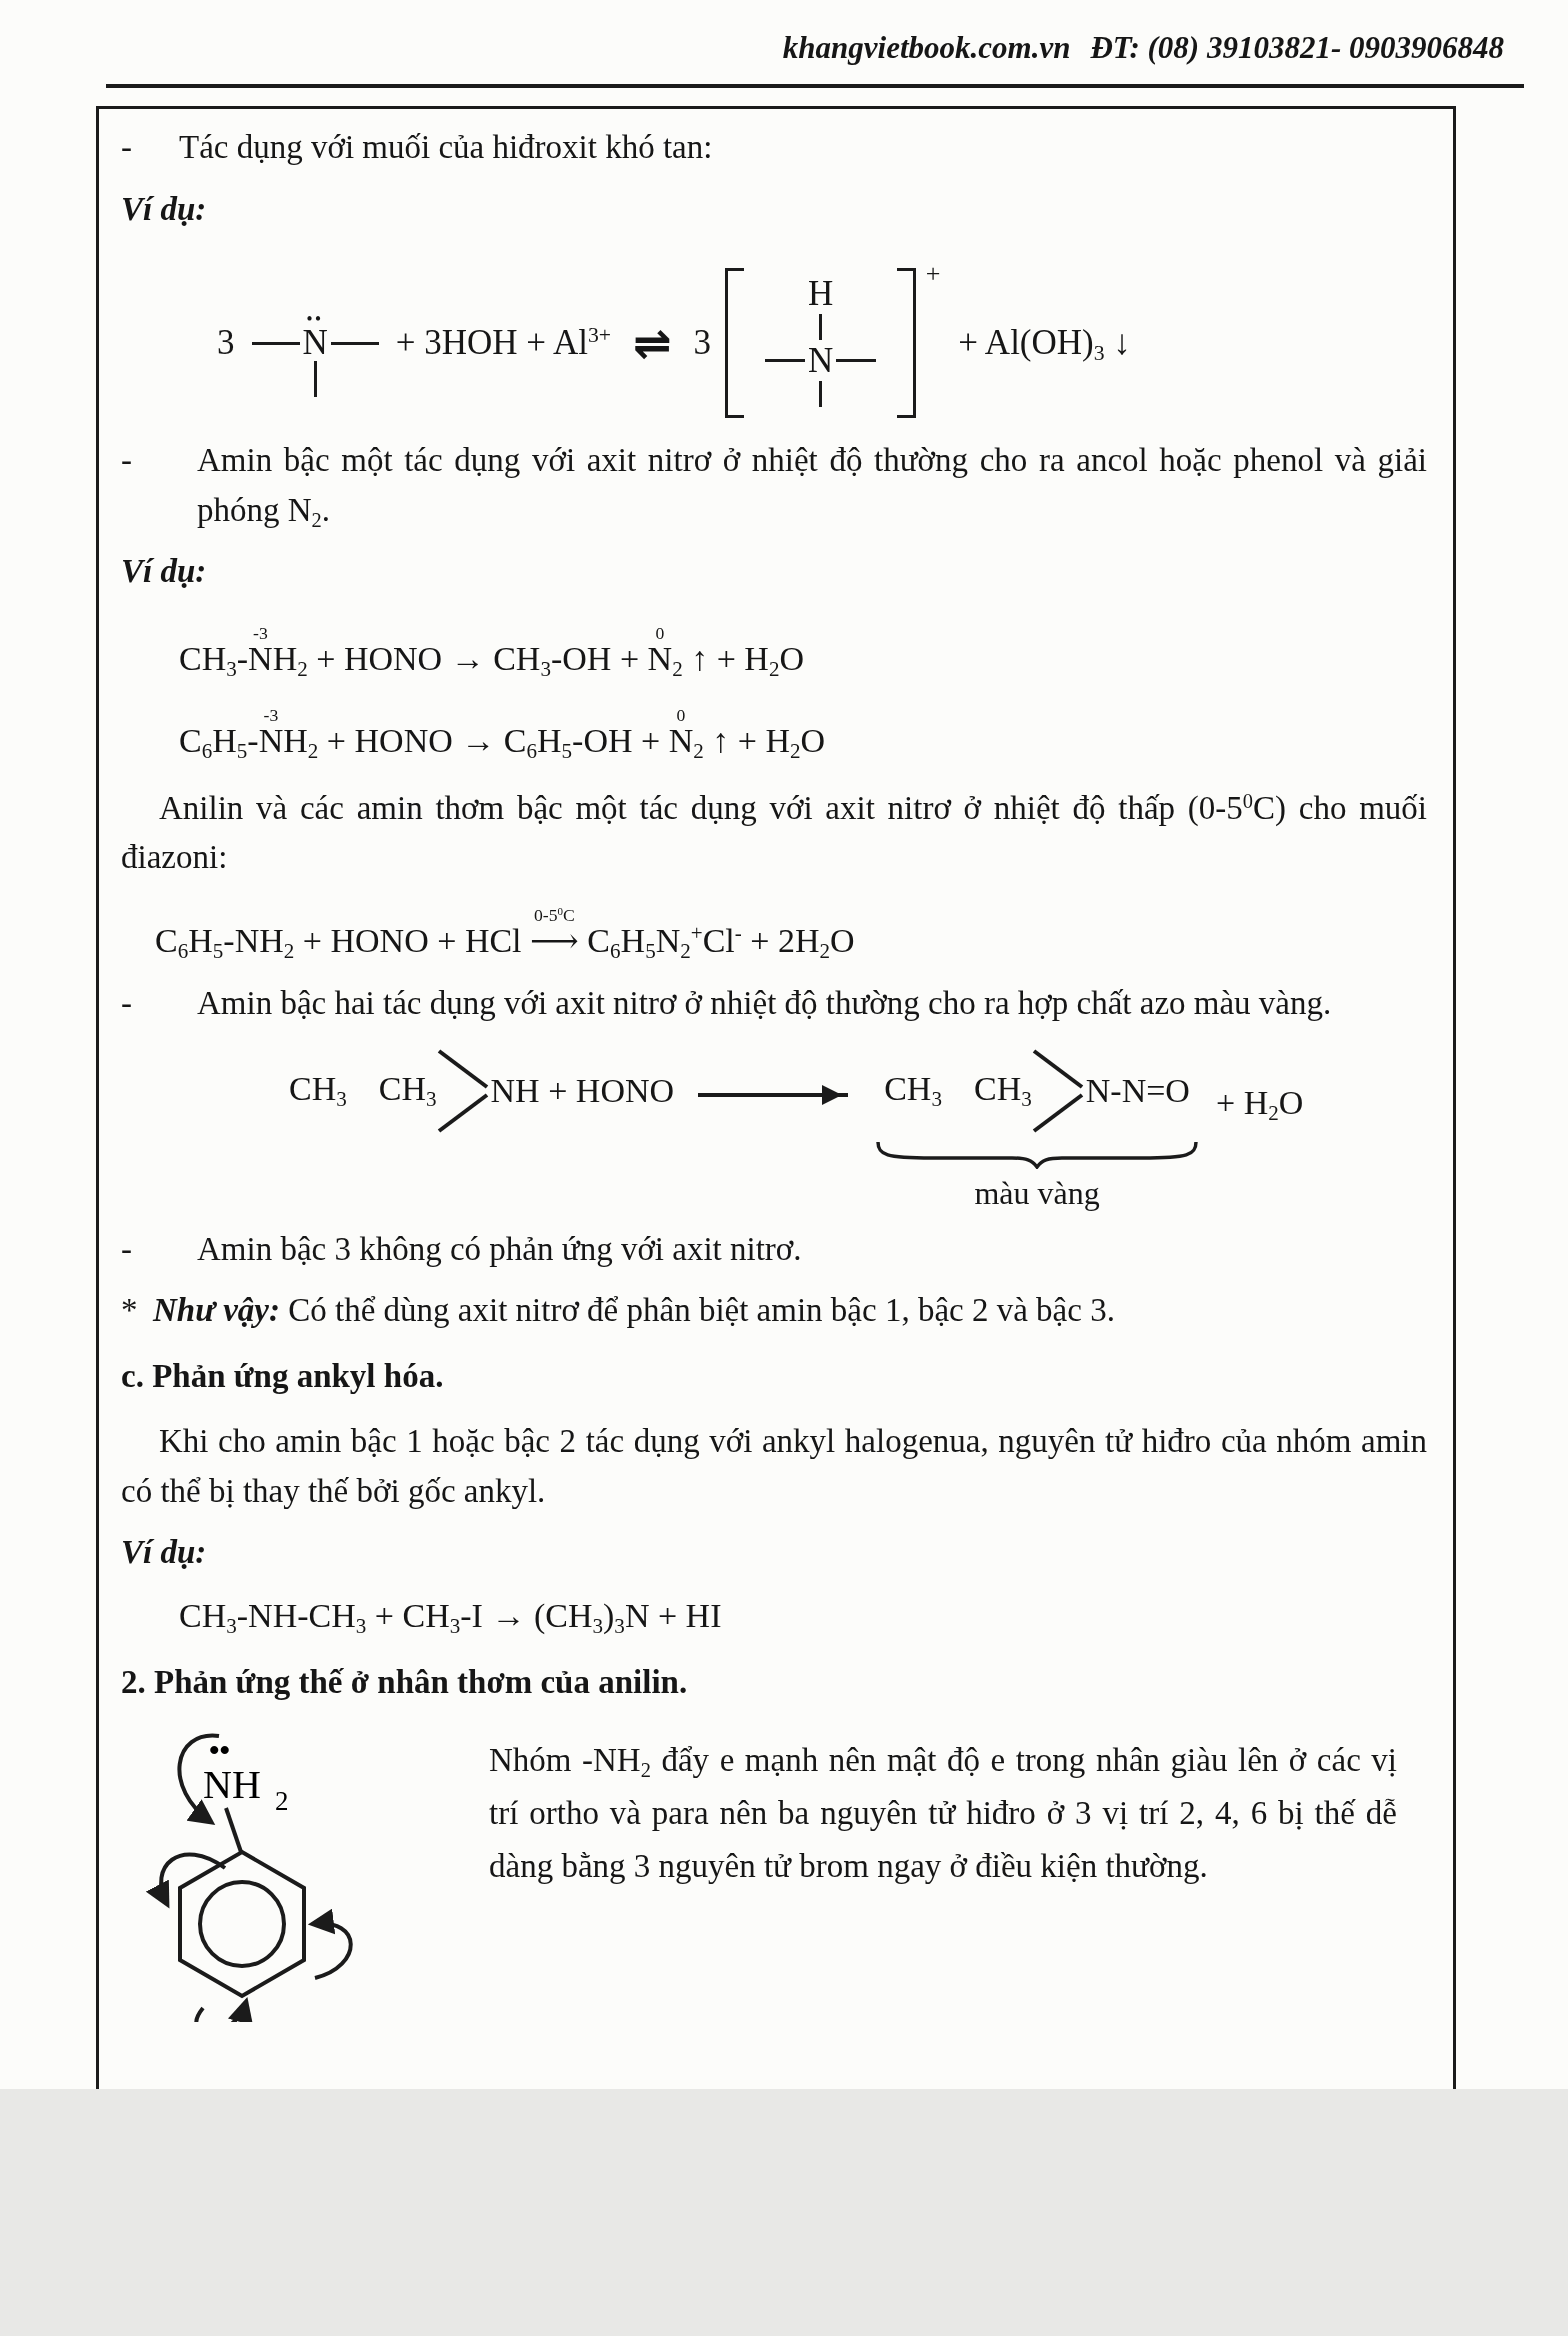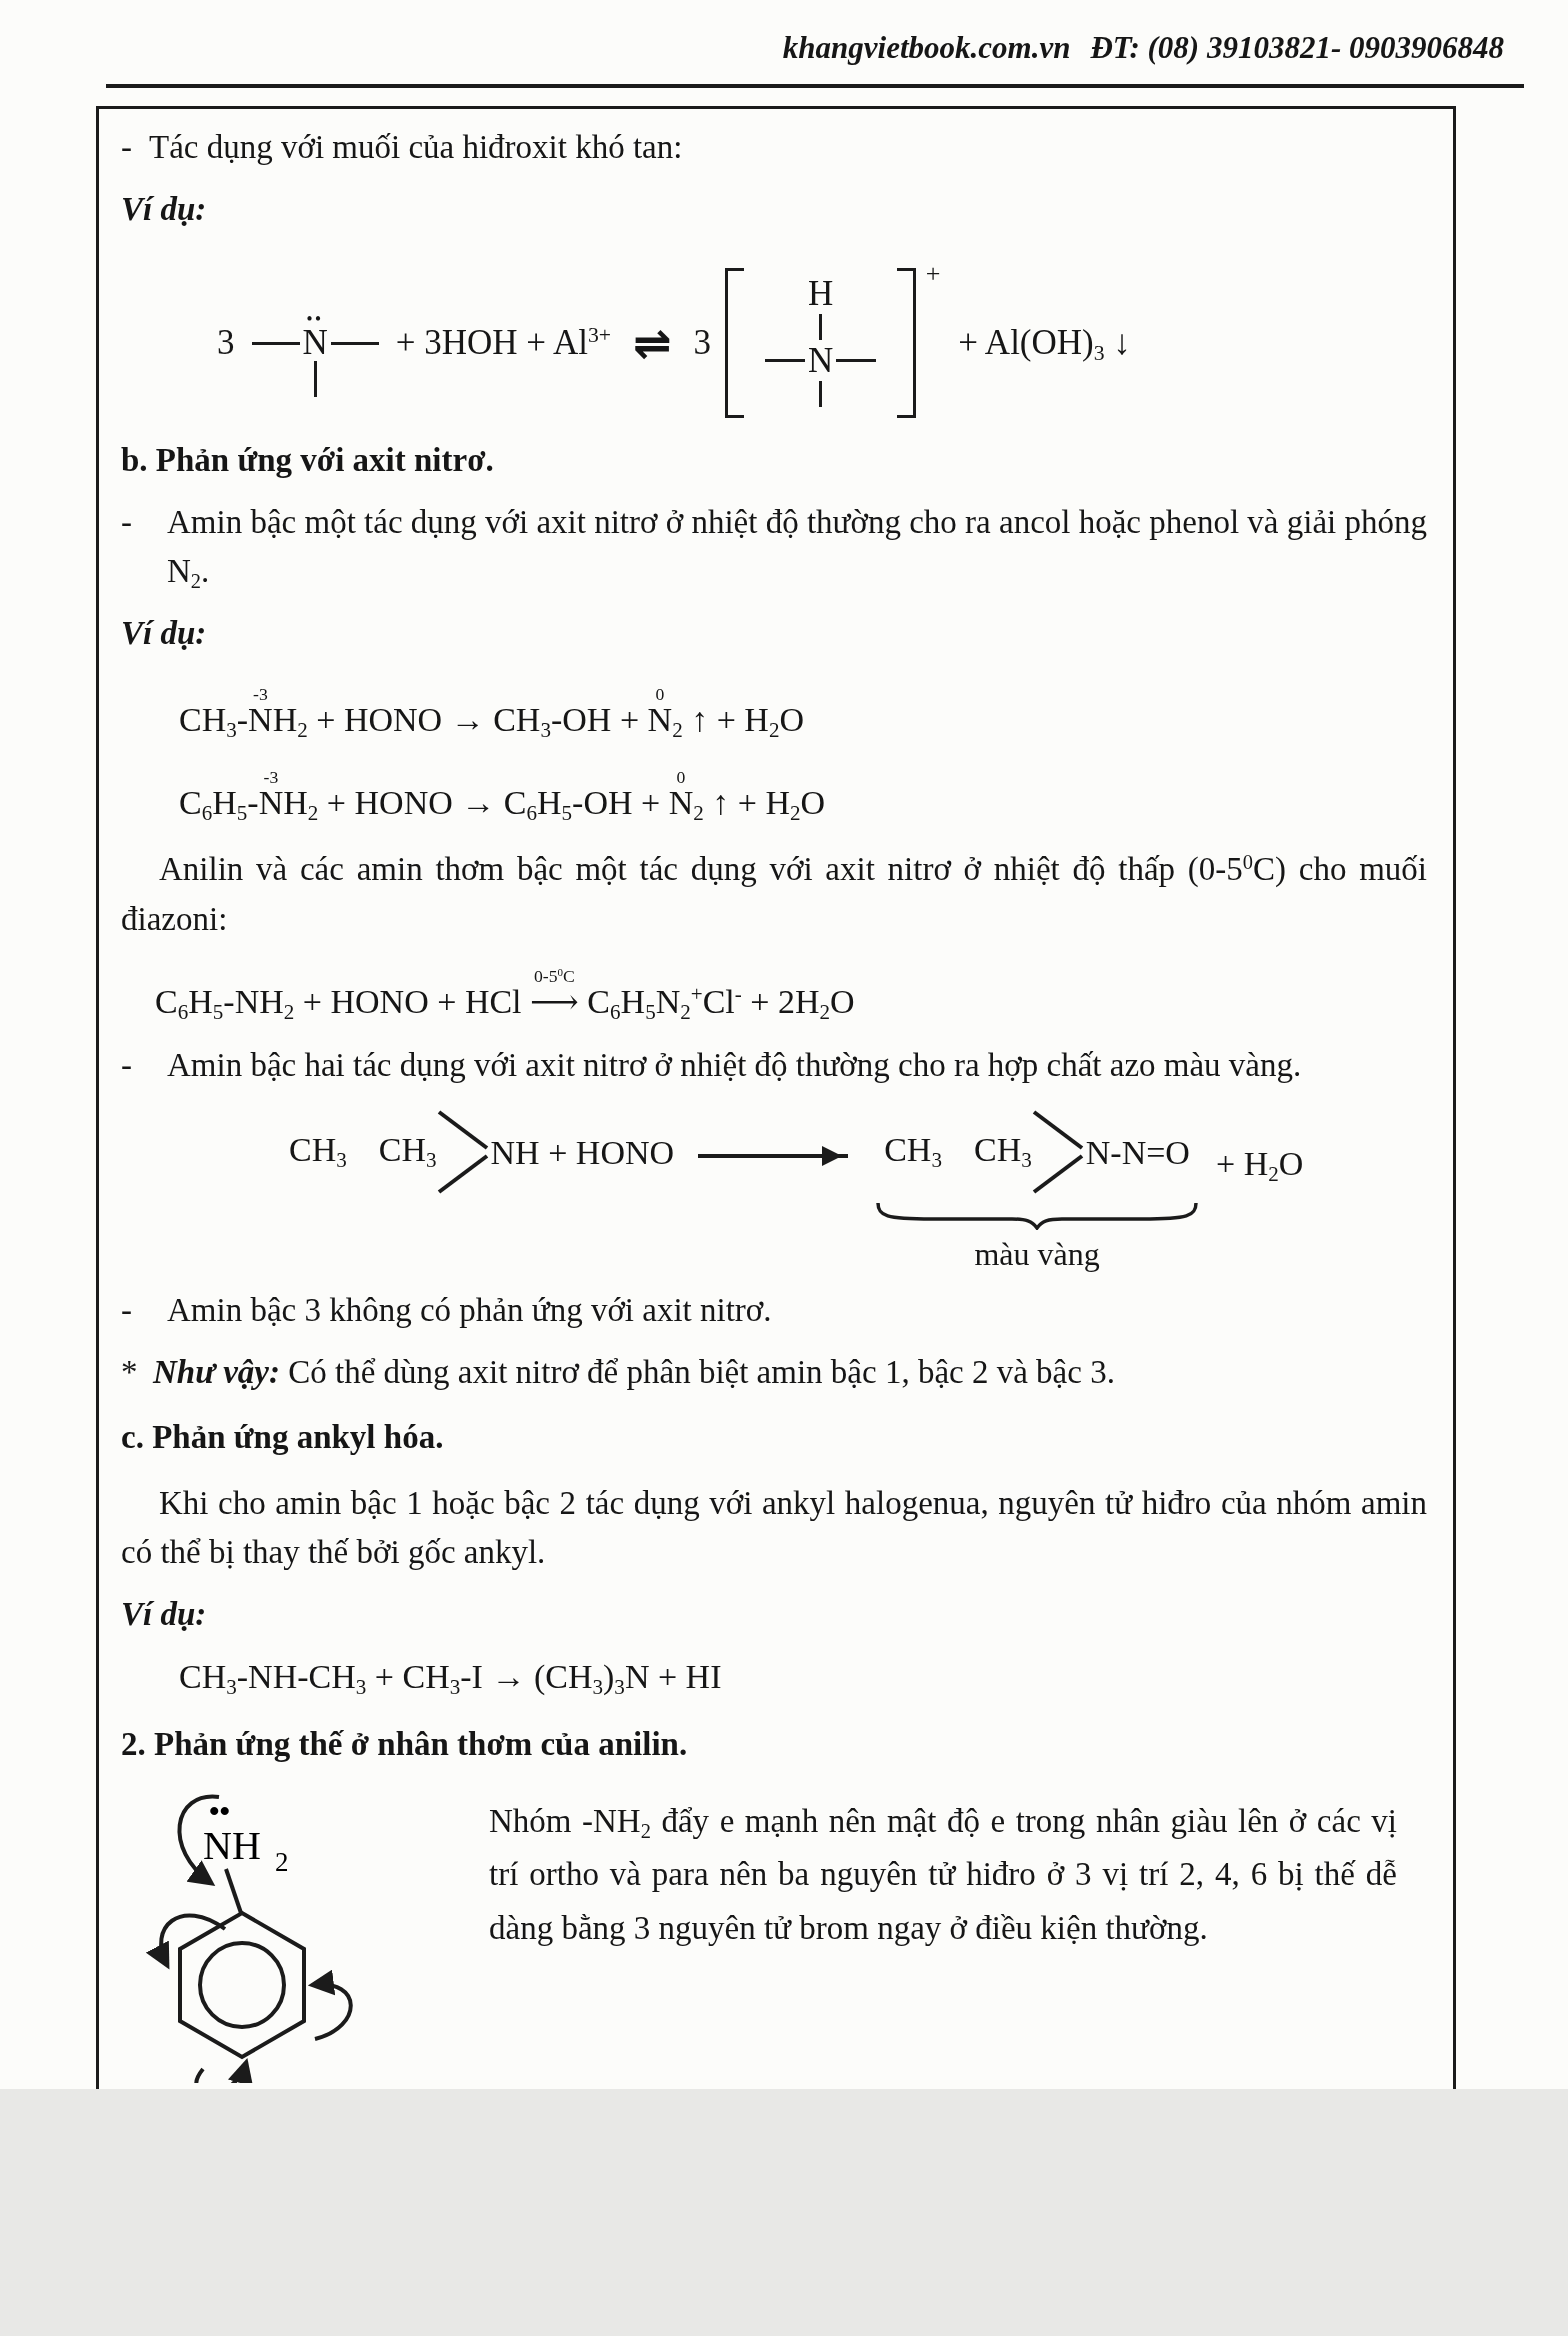--- a/index.html
+++ b/index.html
@@ -18,21 +18,21 @@
     position:absolute; left:96px; top:106px; width:1360px; height:2046px;
     border:3px solid #1b1b1b; box-sizing:border-box;
     padding:10px 26px 0 22px; font-size:33px; line-height:1.5; overflow:hidden;
   }
   p { margin:0; }
   .vidu { font-weight:bold; font-style:italic; margin-top:12px; }
   .section-title { font-weight:bold; margin-top:16px; }
   .item { display:flex; margin-top:12px; }
   .bullet { flex:0 0 46px; }
   .bullet-sm { flex:0 0 28px; }
-  .item-text { flex:1; text-align:justify; }
+  .item-text { flex:1; text-align:justify;margin-left:30px; }
   .note-par { margin-top:16px; text-indent:38px; text-align:justify; }
   .eq-line { margin-left:58px; font-size:34px; white-space:nowrap; }
   sub { font-size:0.62em; vertical-align:-0.28em; }
   sup { font-size:0.62em; vertical-align:0.55em; }
   
   .stk { position:relative; display:inline-block; line-height:1.05; }
   .stk-top { position:absolute; bottom:calc(100% - 2px); left:50%; transform:translateX(-50%);
              font-size:0.52em; line-height:1; white-space:nowrap; }
   .stk-base { display:inline; }
   .dejavu { font-family:"DejaVu Sans",sans-serif; }
@@ -112,21 +112,20 @@
               <span class="hbond s"></span>
           </span>
           <span class="vbond"></span>
         </span>
         <span class="brk-r"></span>
         <span class="charge">+</span>
       </span>
       <span>+ Al(OH)<sub>3</sub> ↓</span>
     </div>
 
-    <p class="section-title">b. Phản ứng với axit nitrơ.</p>
     <div class="item">
       <span class="bullet">-</span>
       <span class="item-text">Amin bậc một tác dụng với axit nitrơ ở nhiệt độ thường cho ra ancol hoặc phenol và giải phóng N<sub>2</sub>.</span>
     </div>
     <p class="vidu">Ví dụ:</p>
     <p class="eq-line" style="margin-top:36px;">CH<sub>3</sub>-<span class="stk"><span class="stk-top">-3</span><span class="stk-base">N</span></span>H<sub>2</sub> + HONO → CH<sub>3</sub>-OH + <span class="stk"><span class="stk-top">0</span><span class="stk-base">N</span></span><sub>2</sub> ↑ + H<sub>2</sub>O</p>
     <p class="eq-line" style="margin-top:30px;">C<sub>6</sub>H<sub>5</sub>-<span class="stk"><span class="stk-top">-3</span><span class="stk-base">N</span></span>H<sub>2</sub> + HONO → C<sub>6</sub>H<sub>5</sub>-OH + <span class="stk"><span class="stk-top">0</span><span class="stk-base">N</span></span><sub>2</sub> ↑ + H<sub>2</sub>O</p>
     <p class="note-par">Anilin và các amin thơm bậc một tác dụng với axit nitrơ ở nhiệt độ thấp (0-5<sup>0</sup>C) cho muối điazoni:</p>
     <p class="eq-line" style="margin-left:34px; margin-top:32px;">C<sub>6</sub>H<sub>5</sub>-NH<sub>2</sub> + HONO + HCl <span class="stk"><span class="stk-top">0-5<sup>0</sup>C</span><span class="stk-base">⟶</span></span> C<sub>6</sub>H<sub>5</sub>N<sub>2</sub><sup>+</sup>Cl<sup>-</sup> + 2H<sub>2</sub>O</p>
     <div class="item">

